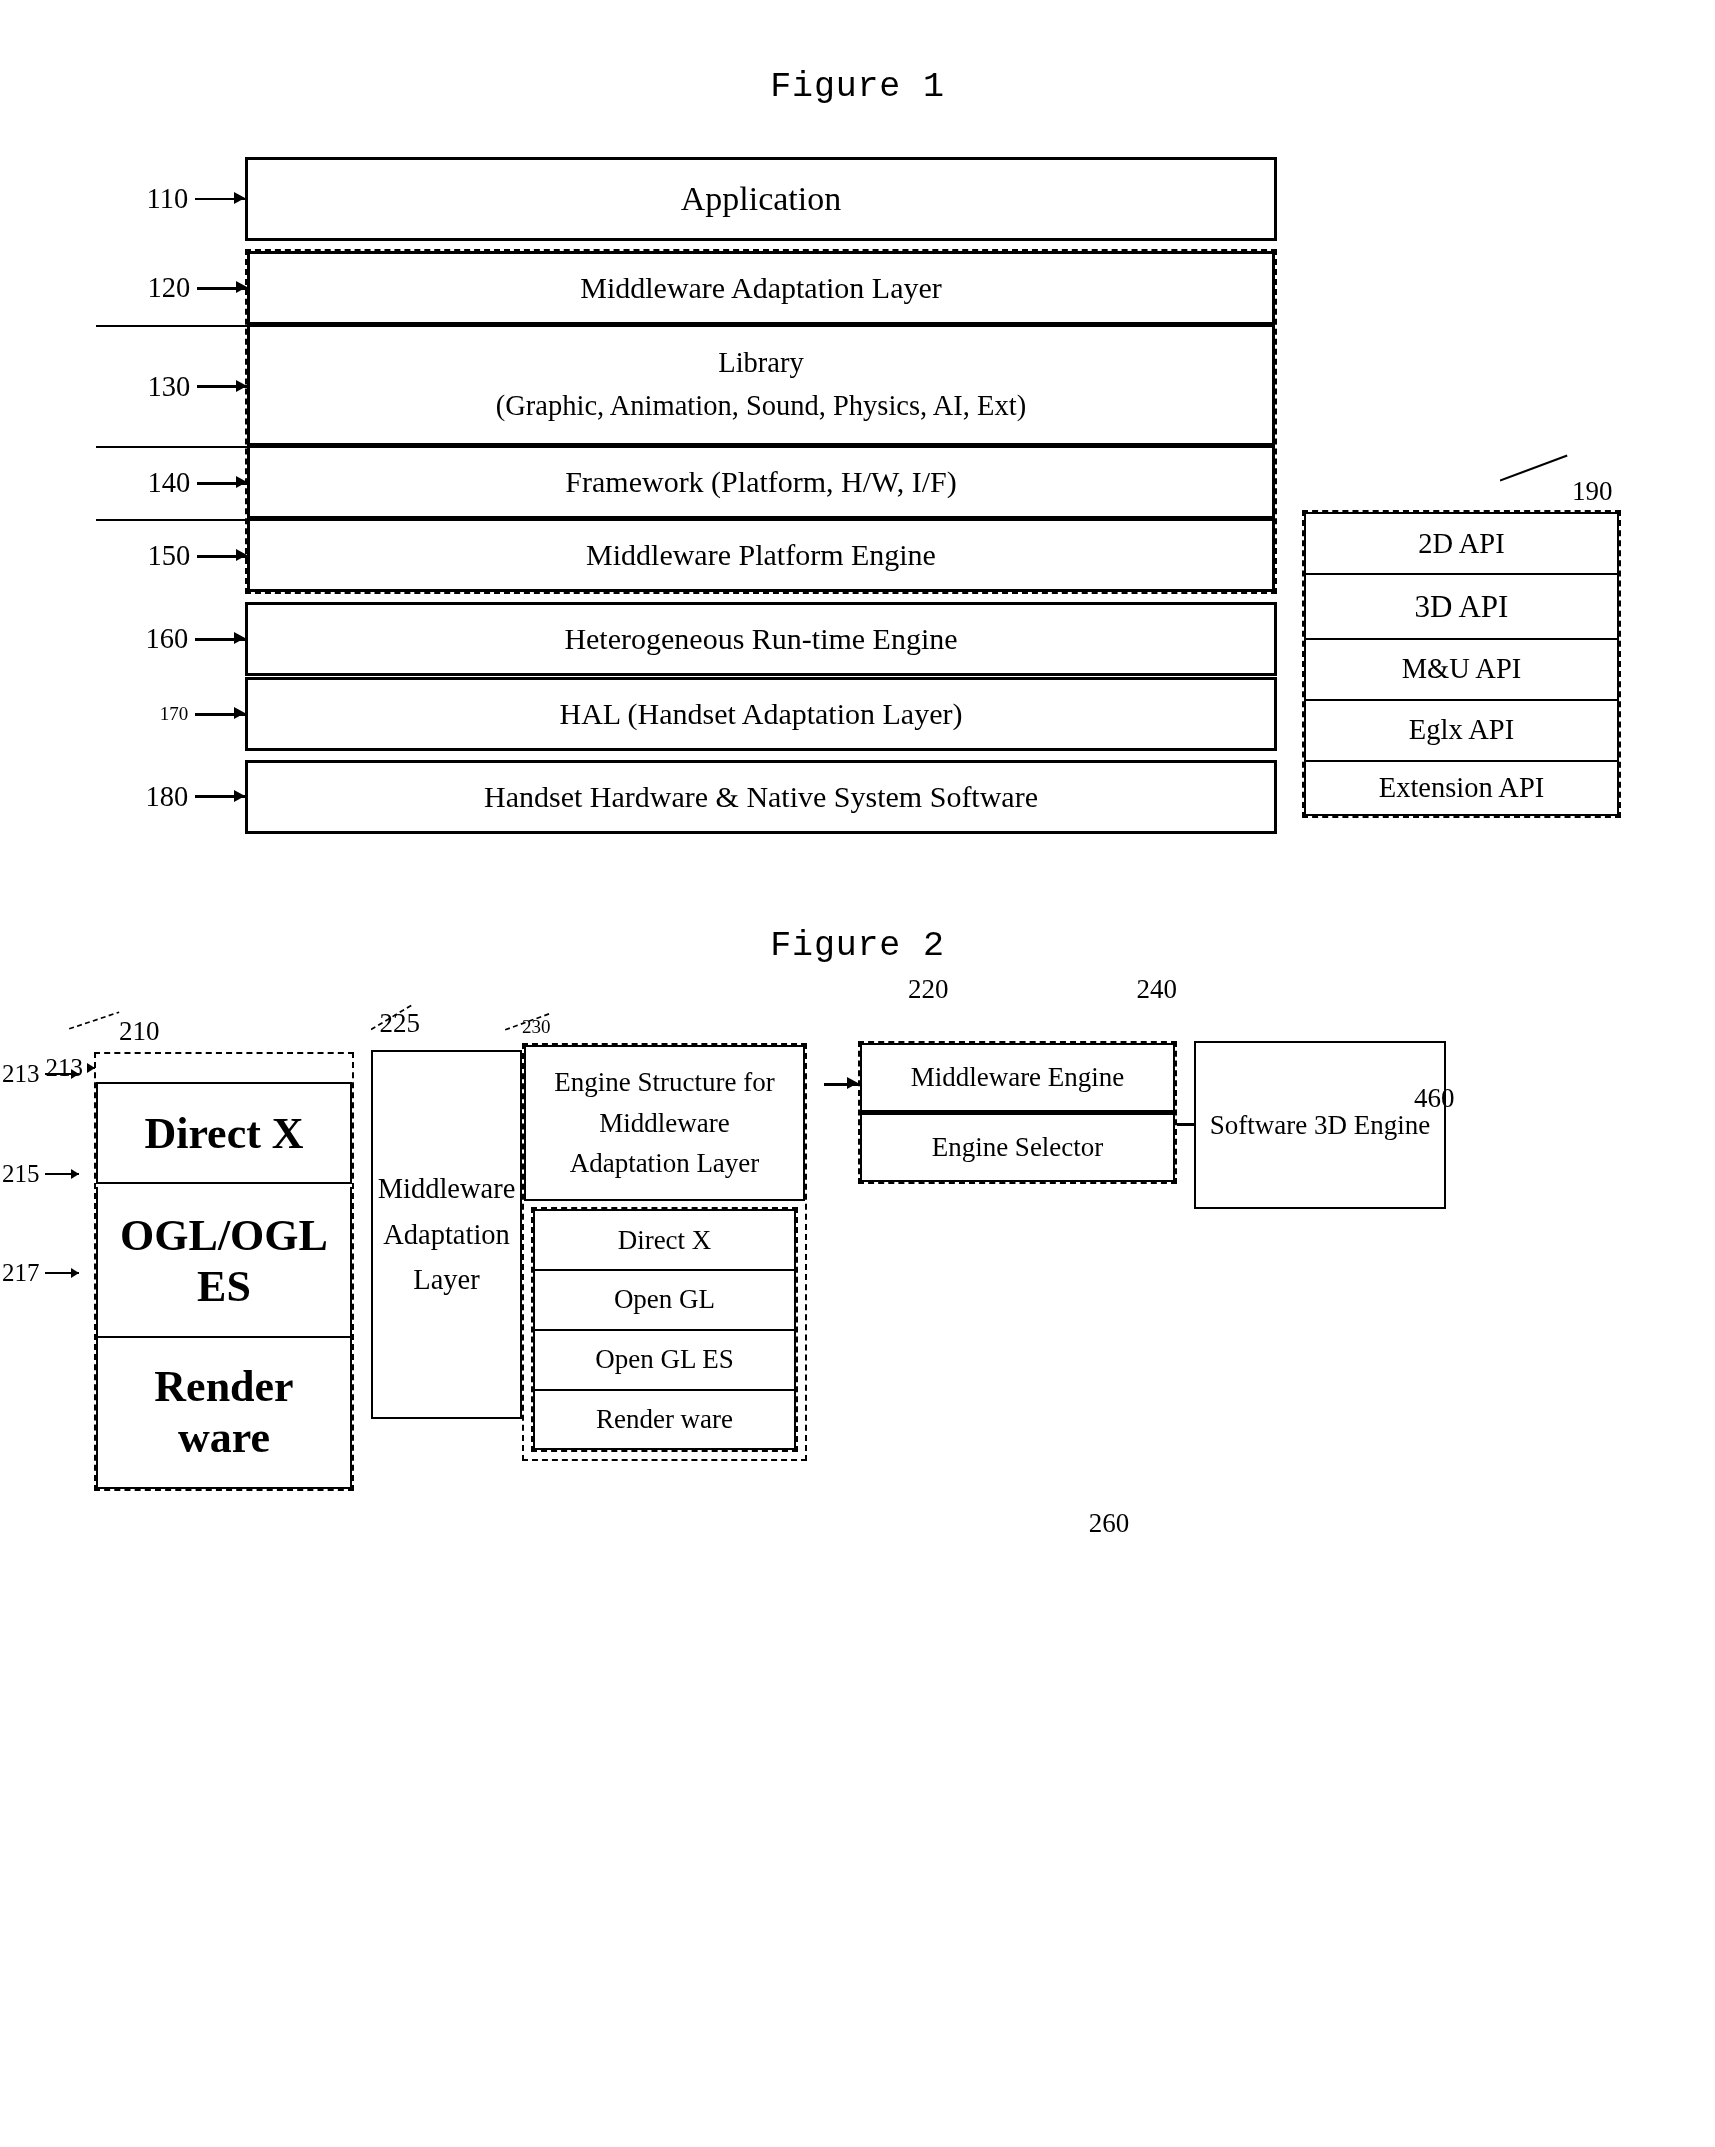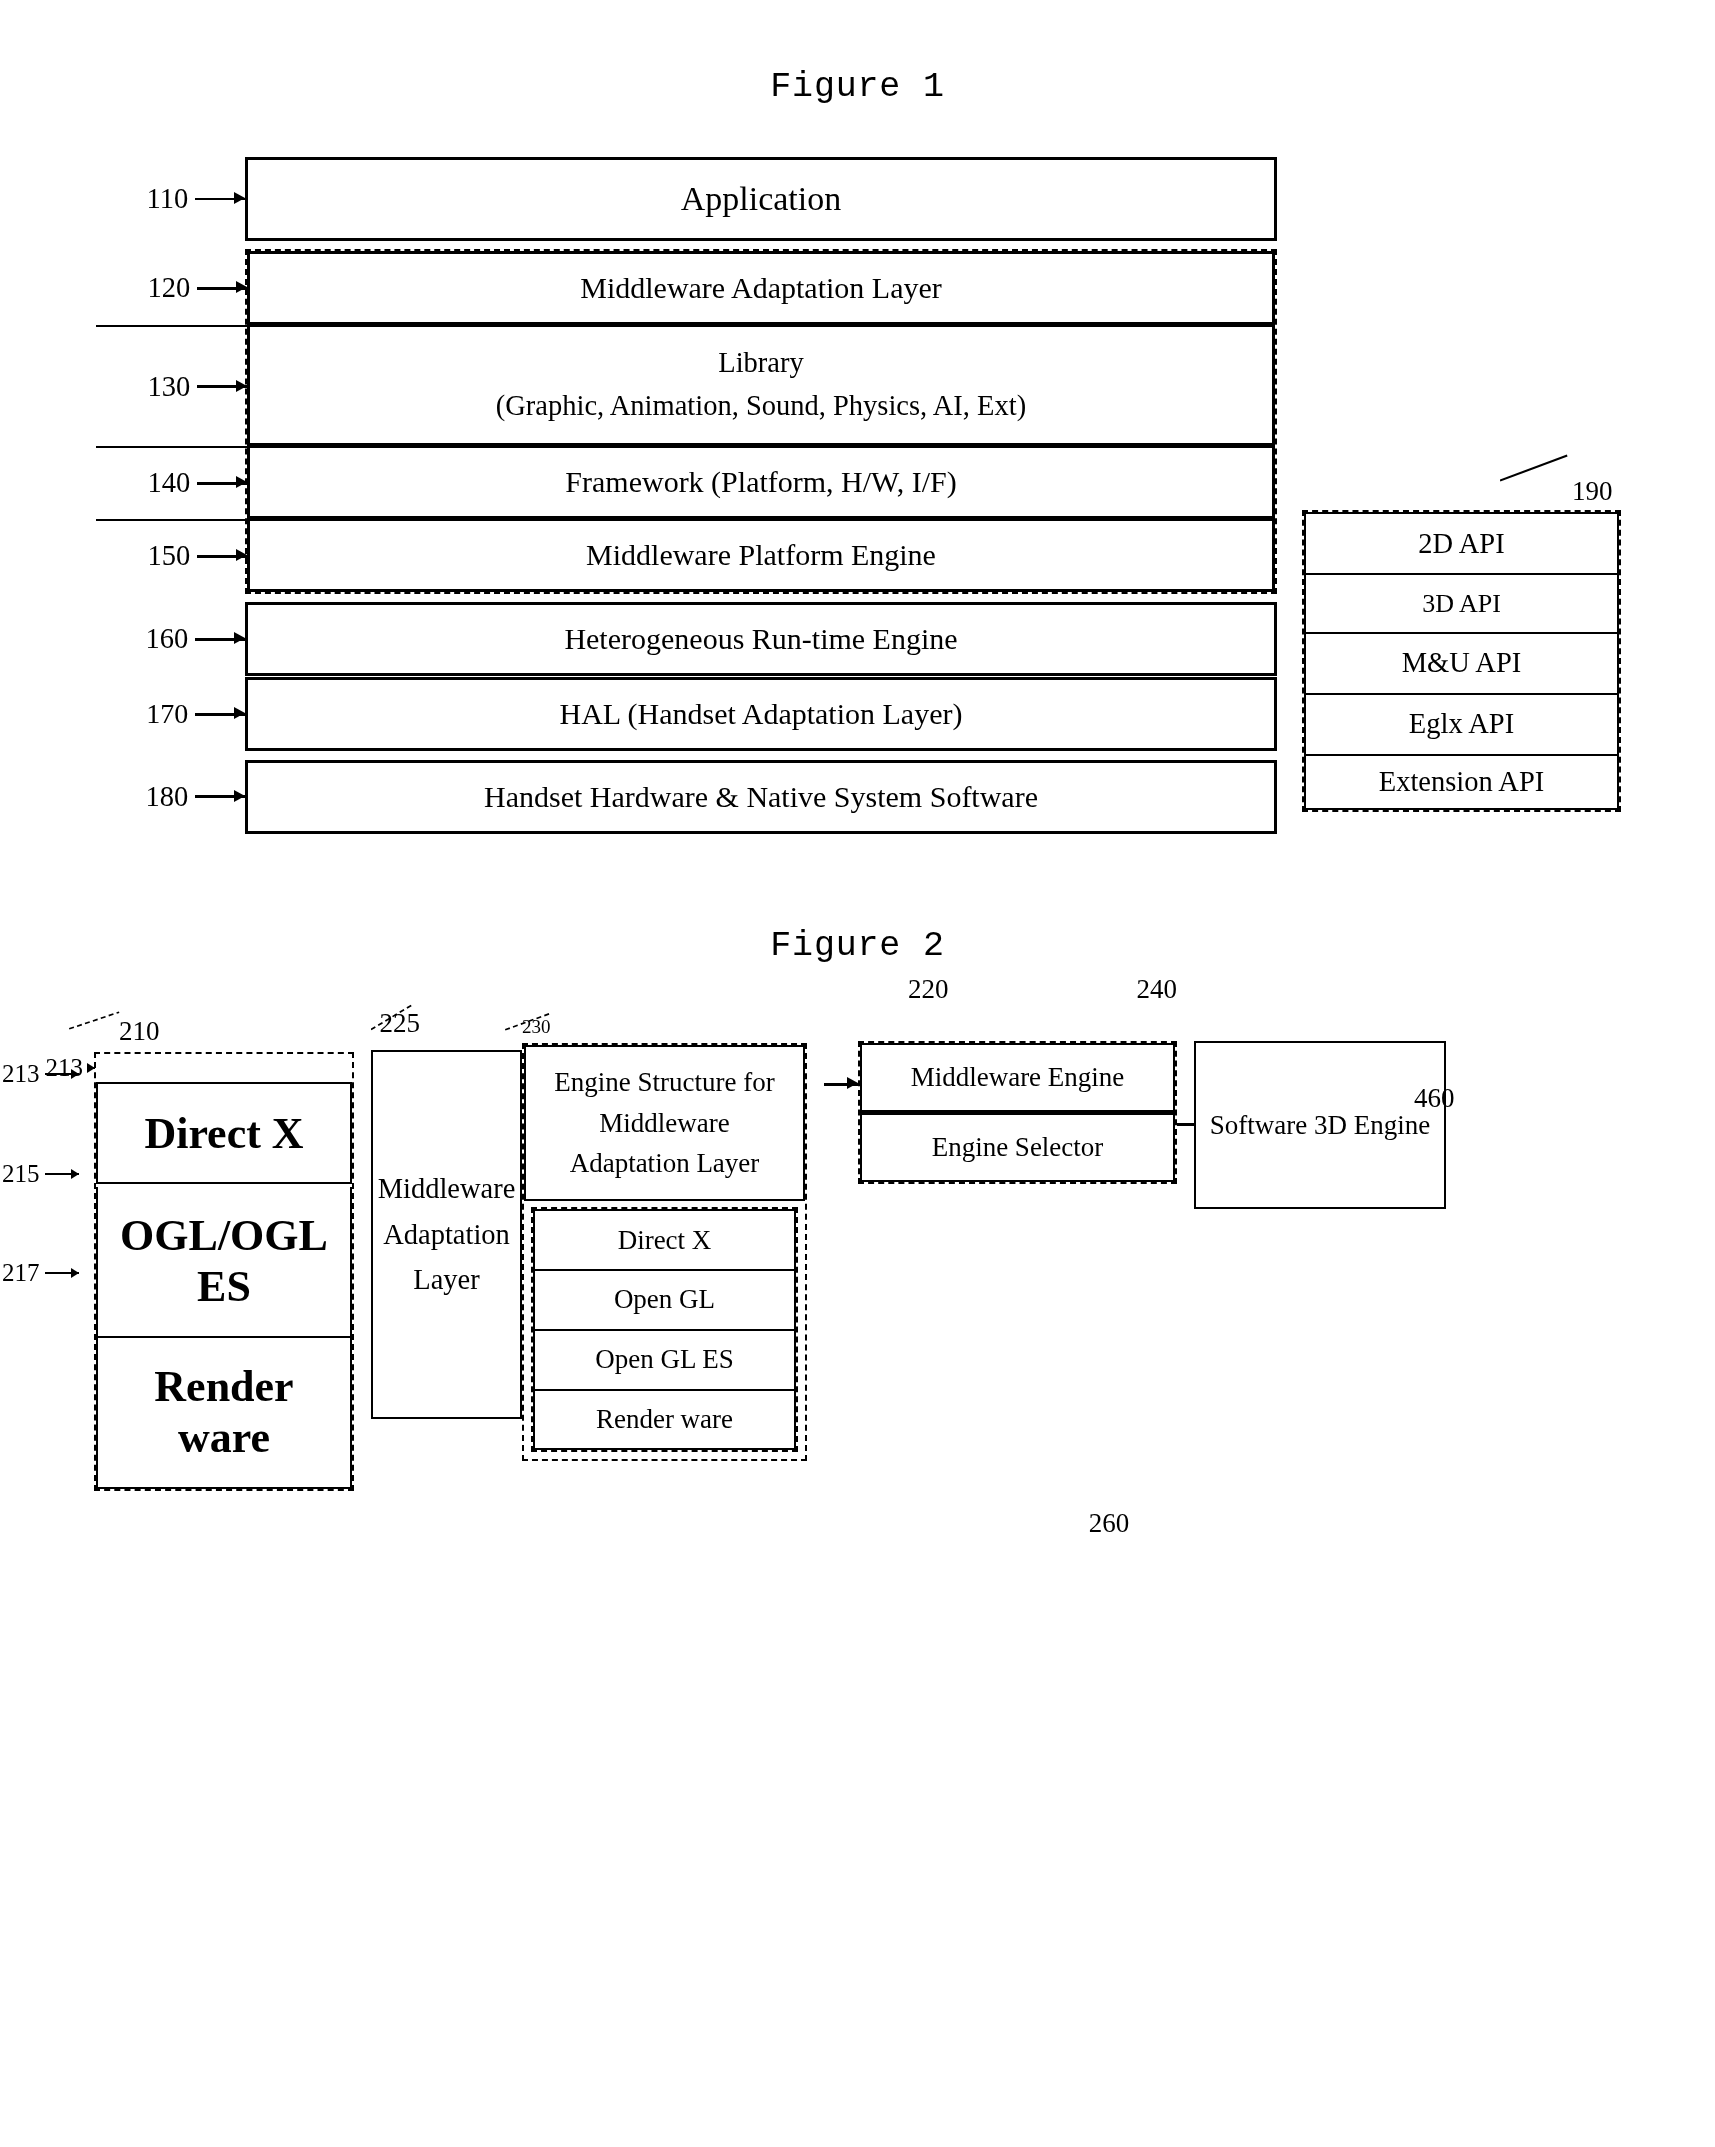--- a/index.html
+++ b/index.html
@@ -87,21 +87,21 @@
 
         <div style="display:flex; align-items:center; margin-bottom:1px;">
           <div style="width:101px; text-align:right; font-size:28.5px; padding-right:6.7px;">160</div>
           <div style="width:50px; height:2.5px; background:#000; position:relative; flex-shrink:0;">
             <div style="position:absolute;right:0;top:-5.9px;border-top:6.7px solid transparent;border-bottom:6.7px solid transparent;border-left:11.7px solid #000;"></div>
           </div>
           <div style="flex:1; border:3.4px solid #000; text-align:center; font-size:30px; padding:17px 12.6px; background:#fff;">Heterogeneous Run-time Engine</div>
         </div>
 
         <div style="display:flex; align-items:center; margin-bottom:8.4px;">
-          <div style="width:101px; text-align:right; font-size:28px; padding-right:6.7px;">170</div>
+          <div style="width:101px; text-align:right; font-size:19px; padding-right:6.7px;">170</div>
           <div style="width:50px; height:2.5px; background:#000; position:relative; flex-shrink:0;">
             <div style="position:absolute;right:0;top:-5.9px;border-top:6.7px solid transparent;border-bottom:6.7px solid transparent;border-left:11.7px solid #000;"></div>
           </div>
           <div style="flex:1; border:3.4px solid #000; text-align:center; font-size:30px; padding:17px 12.6px; background:#fff;">HAL (Handset Adaptation Layer)</div>
         </div>
 
         <div style="display:flex; align-items:center; margin-bottom:8.4px;">
           <div style="width:101px; text-align:right; font-size:28.5px; padding-right:6.7px;">180</div>
           <div style="width:50px; height:2.5px; background:#000; position:relative; flex-shrink:0;">
             <div style="position:absolute;right:0;top:-5.9px;border-top:6.7px solid transparent;border-bottom:6.7px solid transparent;border-left:11.7px solid #000;"></div>
@@ -116,21 +116,21 @@
         <div style="font-size:27px; text-align:right; margin-right:8.4px; margin-bottom:3.4px; position:relative;">
           190
           
           <svg width="84" height="34" style="position:absolute; right:29px; top:-25px;" viewBox="0 0 100 40">
             <line x1="0" y1="35" x2="80" y2="5" stroke="#000" stroke-width="2.5"></line>
           </svg>
         </div>
 
         <div style="border:2.5px dashed #000;">
           <div style="border:2.5px solid #000; text-align:center; font-size:28.5px; padding:13.4px 10px; background:#fff;">2D API</div>
-          <div style="border:2.5px solid #000; border-top:none; text-align:center; font-size:26px; padding:13.4px 10px; background:#fff;">3D API</div>
+          <div style="border:2.5px solid #000; border-top:none; text-align:center; font-size:31px; padding:13.4px 10px; background:#fff;">3D API</div>
           <div style="border:2.5px solid #000; border-top:none; text-align:center; font-size:28.5px; padding:13.4px 10px; background:#fff;">M&amp;U API</div>
           <div style="border:2.5px solid #000; border-top:none; text-align:center; font-size:28.5px; padding:13.4px 10px; background:#fff;">Eglx API</div>
           <div style="border:2.5px solid #000; border-top:none; text-align:center; font-size:28.5px; padding:10px 10px; background:#fff;">Extension API</div>
         </div>
       </div>
 
     </div>
   </div>
 
   <div style="position:relative; width:1527px; margin:0 auto;">

